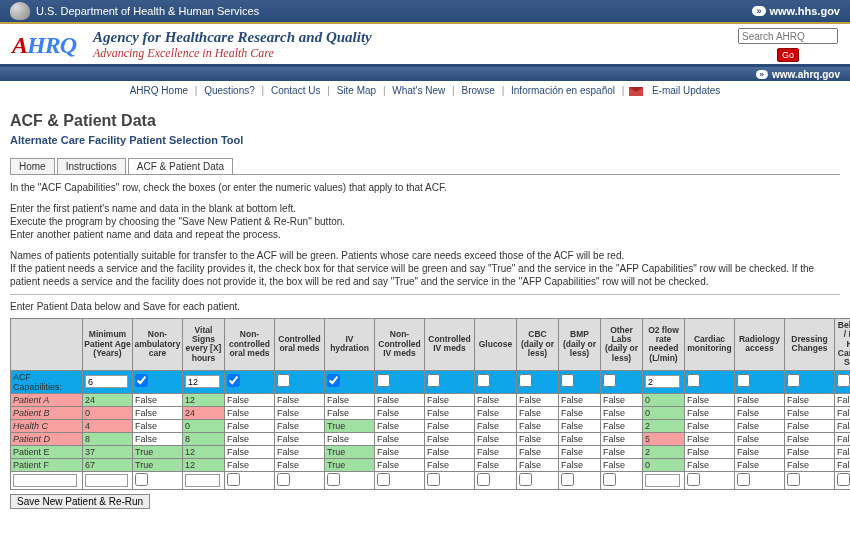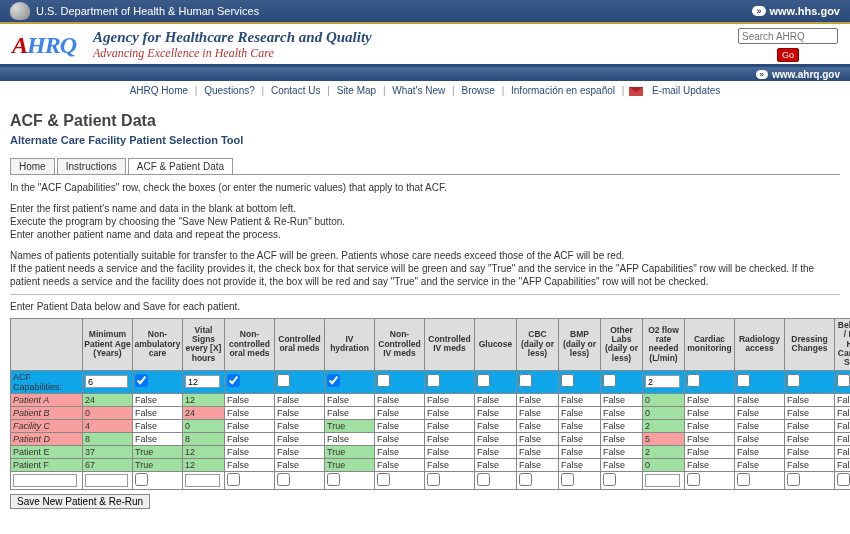--- a/index.html
+++ b/index.html
@@ -228,21 +228,21 @@
           <td>False</td>
           <td>False</td>
           <td>False</td>
           <td class="cell-green">0</td>
           <td>False</td>
           <td>False</td>
           <td>False</td>
           <td>False</td>
         </tr>
         <tr>
-          <td class="name-red">Facility C</td>
+          <td class="name-red">Health C</td>
           <td class="cell-red">4</td>
           <td>False</td>
           <td class="cell-green">0</td>
           <td>False</td>
           <td>False</td>
           <td class="cell-green">True</td>
           <td>False</td>
           <td>False</td>
           <td>False</td>
           <td>False</td>

